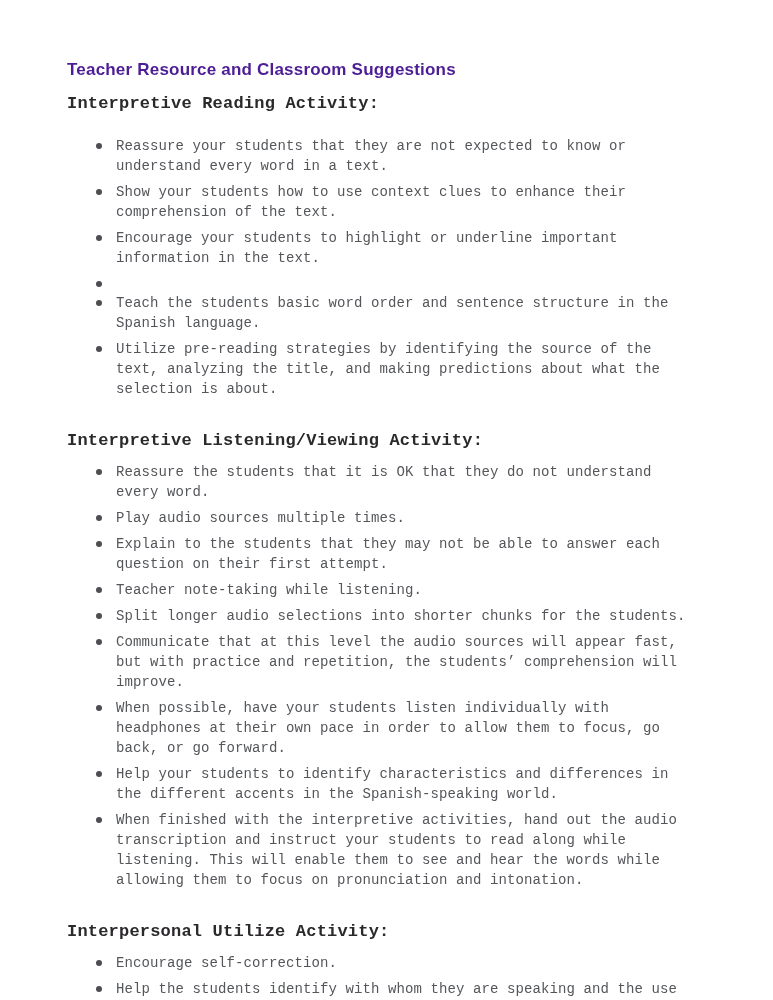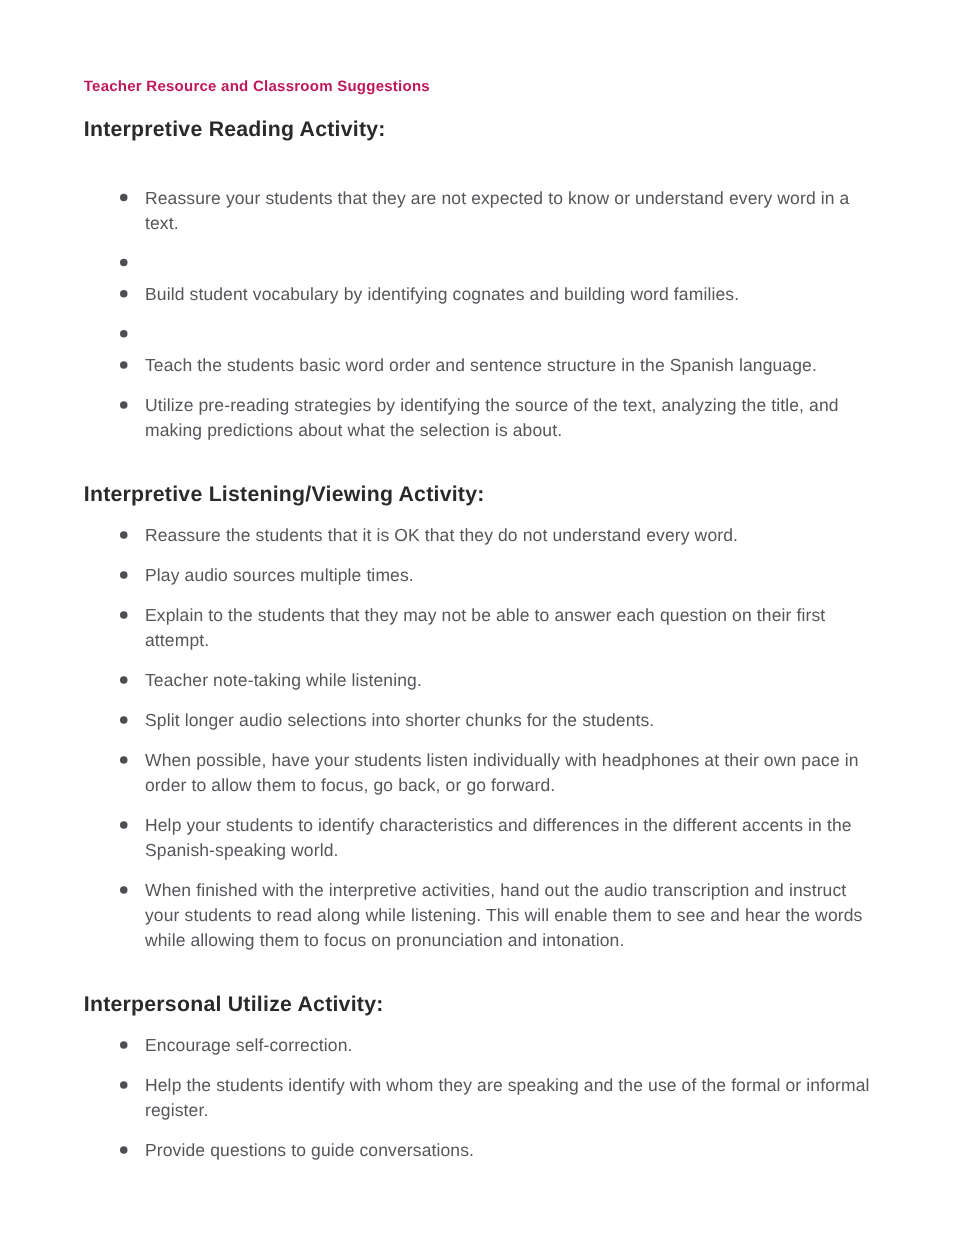--- a/index.html
+++ b/index.html
@@ -16,49 +16,50 @@
   }
   .page {
     box-sizing: border-box;
     width: 773px;
     height: 1000px;
     padding: 59px 60px 0 67px;
     background: #ffffff;
   }
   h1.page-title {
     margin: 0 0 13px 0;
-    font-size: 12px;
+    font-size: 17px;
     line-height: 21px;
     font-weight: 700;
-    color: #be185d;
+    color: #4c1d95;
     letter-spacing: 0.2px;
   }
   section.activity-section {
     margin: 0 0 31px 0;
+    font-family: Liberation Mono, monospace;
   }
   h2.section-heading {
     margin: 0 0 11px 0;
     font-size: 17px;
     line-height: 21px;
     font-weight: 700;
     color: #2b292b;
     letter-spacing: 0.2px;
   }
   section.activity-section:first-of-type ul.bullet-list {
     padding-top: 11px;
   }
   ul.bullet-list {
     list-style: none;
     margin: 0;
     padding: 0;
   }
   li.list-item {
     display: flex;
     align-items: flex-start;
-    margin: 12px 0 6px 0;
+    margin: 0 0 6px 0;
     color: #54565a;
     font-size: 14px;
     line-height: 20px;
     letter-spacing: 0.1px;
   }
   .dot {
     flex: none;
     width: 6px;
     height: 6px;
     border-radius: 50%;
@@ -78,24 +79,25 @@
   <div id="sections">
       <section class="activity-section">
         <h2 class="section-heading">Interpretive Reading Activity:</h2>
         <ul class="bullet-list">
           <li class="list-item">
             <span class="dot"></span>
             <span class="li-text">Reassure your students that they are not expected to know or understand every word in a text.</span>
           </li>
           <li class="list-item">
             <span class="dot"></span>
+            <span class="li-text">Show your students how to use context clues to enhance their comprehension of the text.</span>
           </li>
           <li class="list-item">
             <span class="dot"></span>
-            <span class="li-text">Build student vocabulary by identifying cognates and building word families.</span>
+            <span class="li-text">Encourage your students to highlight or underline important information in the text.</span>
           </li>
           <li class="list-item">
             <span class="dot"></span>
           </li>
           <li class="list-item">
             <span class="dot"></span>
             <span class="li-text">Teach the students basic word order and sentence structure in the Spanish language.</span>
           </li>
           <li class="list-item">
             <span class="dot"></span>
@@ -121,20 +123,24 @@
           <li class="list-item">
             <span class="dot"></span>
             <span class="li-text">Teacher note-taking while listening.</span>
           </li>
           <li class="list-item">
             <span class="dot"></span>
             <span class="li-text">Split longer audio selections into shorter chunks for the students.</span>
           </li>
           <li class="list-item">
             <span class="dot"></span>
+            <span class="li-text">Communicate that at this level the audio sources will appear fast, but with practice and repetition, the students’ comprehension will improve.</span>
+          </li>
+          <li class="list-item">
+            <span class="dot"></span>
             <span class="li-text">When possible, have your students listen individually with headphones at their own pace in order to allow them to focus, go back, or go forward.</span>
           </li>
           <li class="list-item">
             <span class="dot"></span>
             <span class="li-text">Help your students to identify characteristics and differences in the different accents in the Spanish-speaking world.</span>
           </li>
           <li class="list-item">
             <span class="dot"></span>
             <span class="li-text">When finished with the interpretive activities, hand out the audio transcription and instruct your students to read along while listening. This will enable them to see and hear the words while allowing them to focus on pronunciation and intonation.</span>
           </li>

